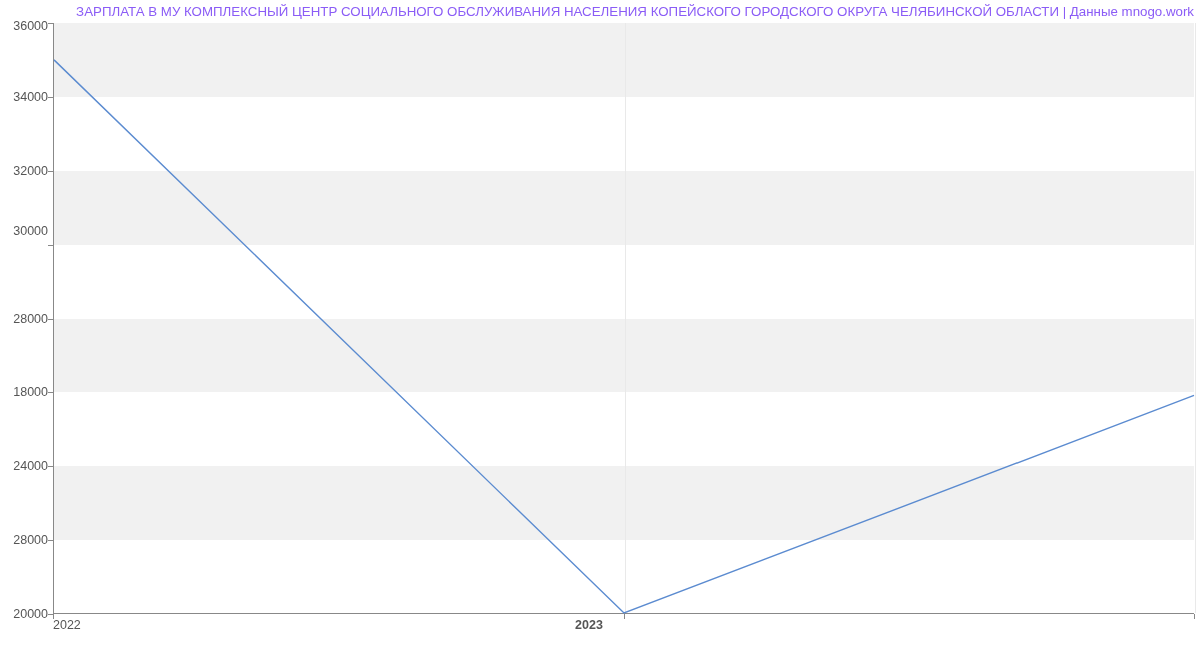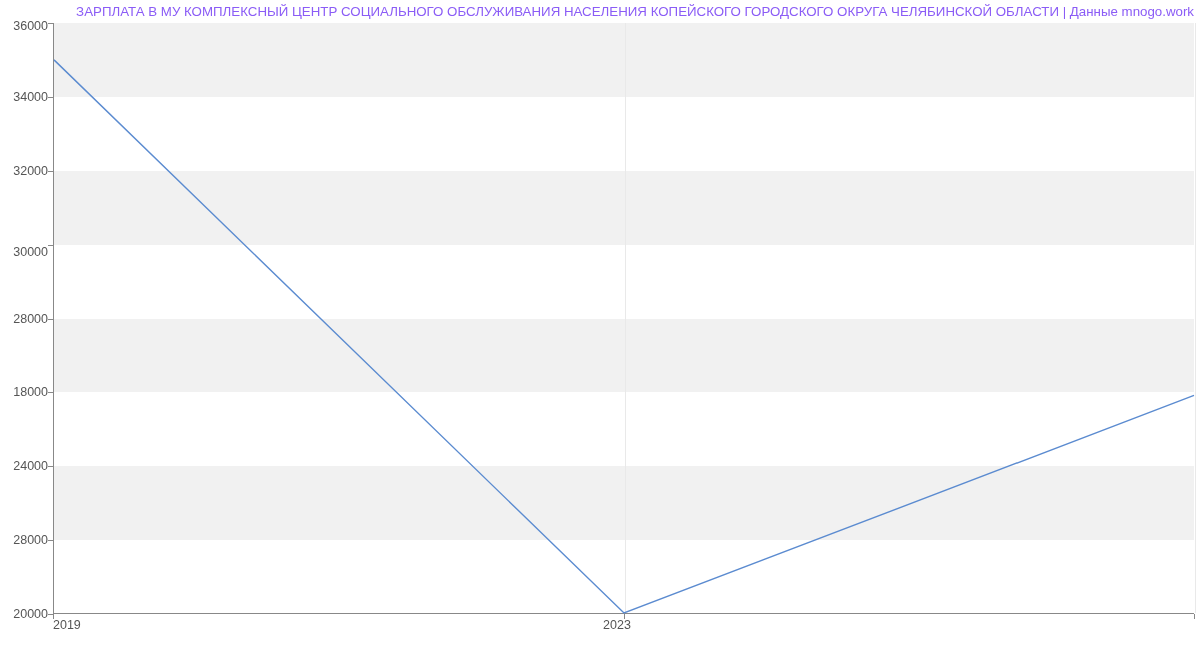--- a/index.html
+++ b/index.html
@@ -106,26 +106,26 @@
 <div class="y-tick-label" style="top: 614px;">20000</div>
 <div class="y-tick" style="top: 614px;"></div>
 <div class="y-tick-label" style="top: 540.125px;">28000</div>
 <div class="y-tick" style="top: 540.125px;"></div>
 <div class="y-tick-label" style="top: 466.25px;">24000</div>
 <div class="y-tick" style="top: 466.25px;"></div>
 <div class="y-tick-label" style="top: 392.375px;">18000</div>
 <div class="y-tick" style="top: 392.375px;"></div>
 <div class="y-tick-label" style="top: 318.5px;">28000</div>
 <div class="y-tick" style="top: 318.5px;"></div>
-<div class="y-tick-label" style="top: 252px; margin-left: 36px;">30000</div>
+<div class="y-tick-label" style="top: 231px; margin-left: 36px;">30000</div>
 <div class="y-tick" style="top: 244.625px;"></div>
 <div class="y-tick-label" style="top: 170.75px;">32000</div>
 <div class="y-tick" style="top: 170.75px;"></div>
 <div class="y-tick-label" style="top: 96.875px;">34000</div>
 <div class="y-tick" style="top: 96.875px;"></div>
 <div class="y-tick-label" style="top: 26px;">36000</div>
 <div class="y-tick" style="top: 23px;"></div>
-<div class="x-tick-label" style="left: 53px; transform: translateX(0px);">2019</div>
+<div class="x-tick-label" style="left: 53px; transform: translateX(0px);">2022</div>
 <div class="x-tick" style="left: 53px;"></div>
-<div class="x-tick-label" style="left: 617px;">2023</div>
+<div class="x-tick-label" style="left: 589px; font-weight: bold;">2023</div>
 <div class="x-tick" style="left: 623.5px;"></div>
 <div class="x-tick-label" style="left: 1194px; transform: translateX(-100%); margin-left: 36px;">2024</div>
 <div class="x-tick" style="left: 1194px;"></div>
 
 </body></html>

